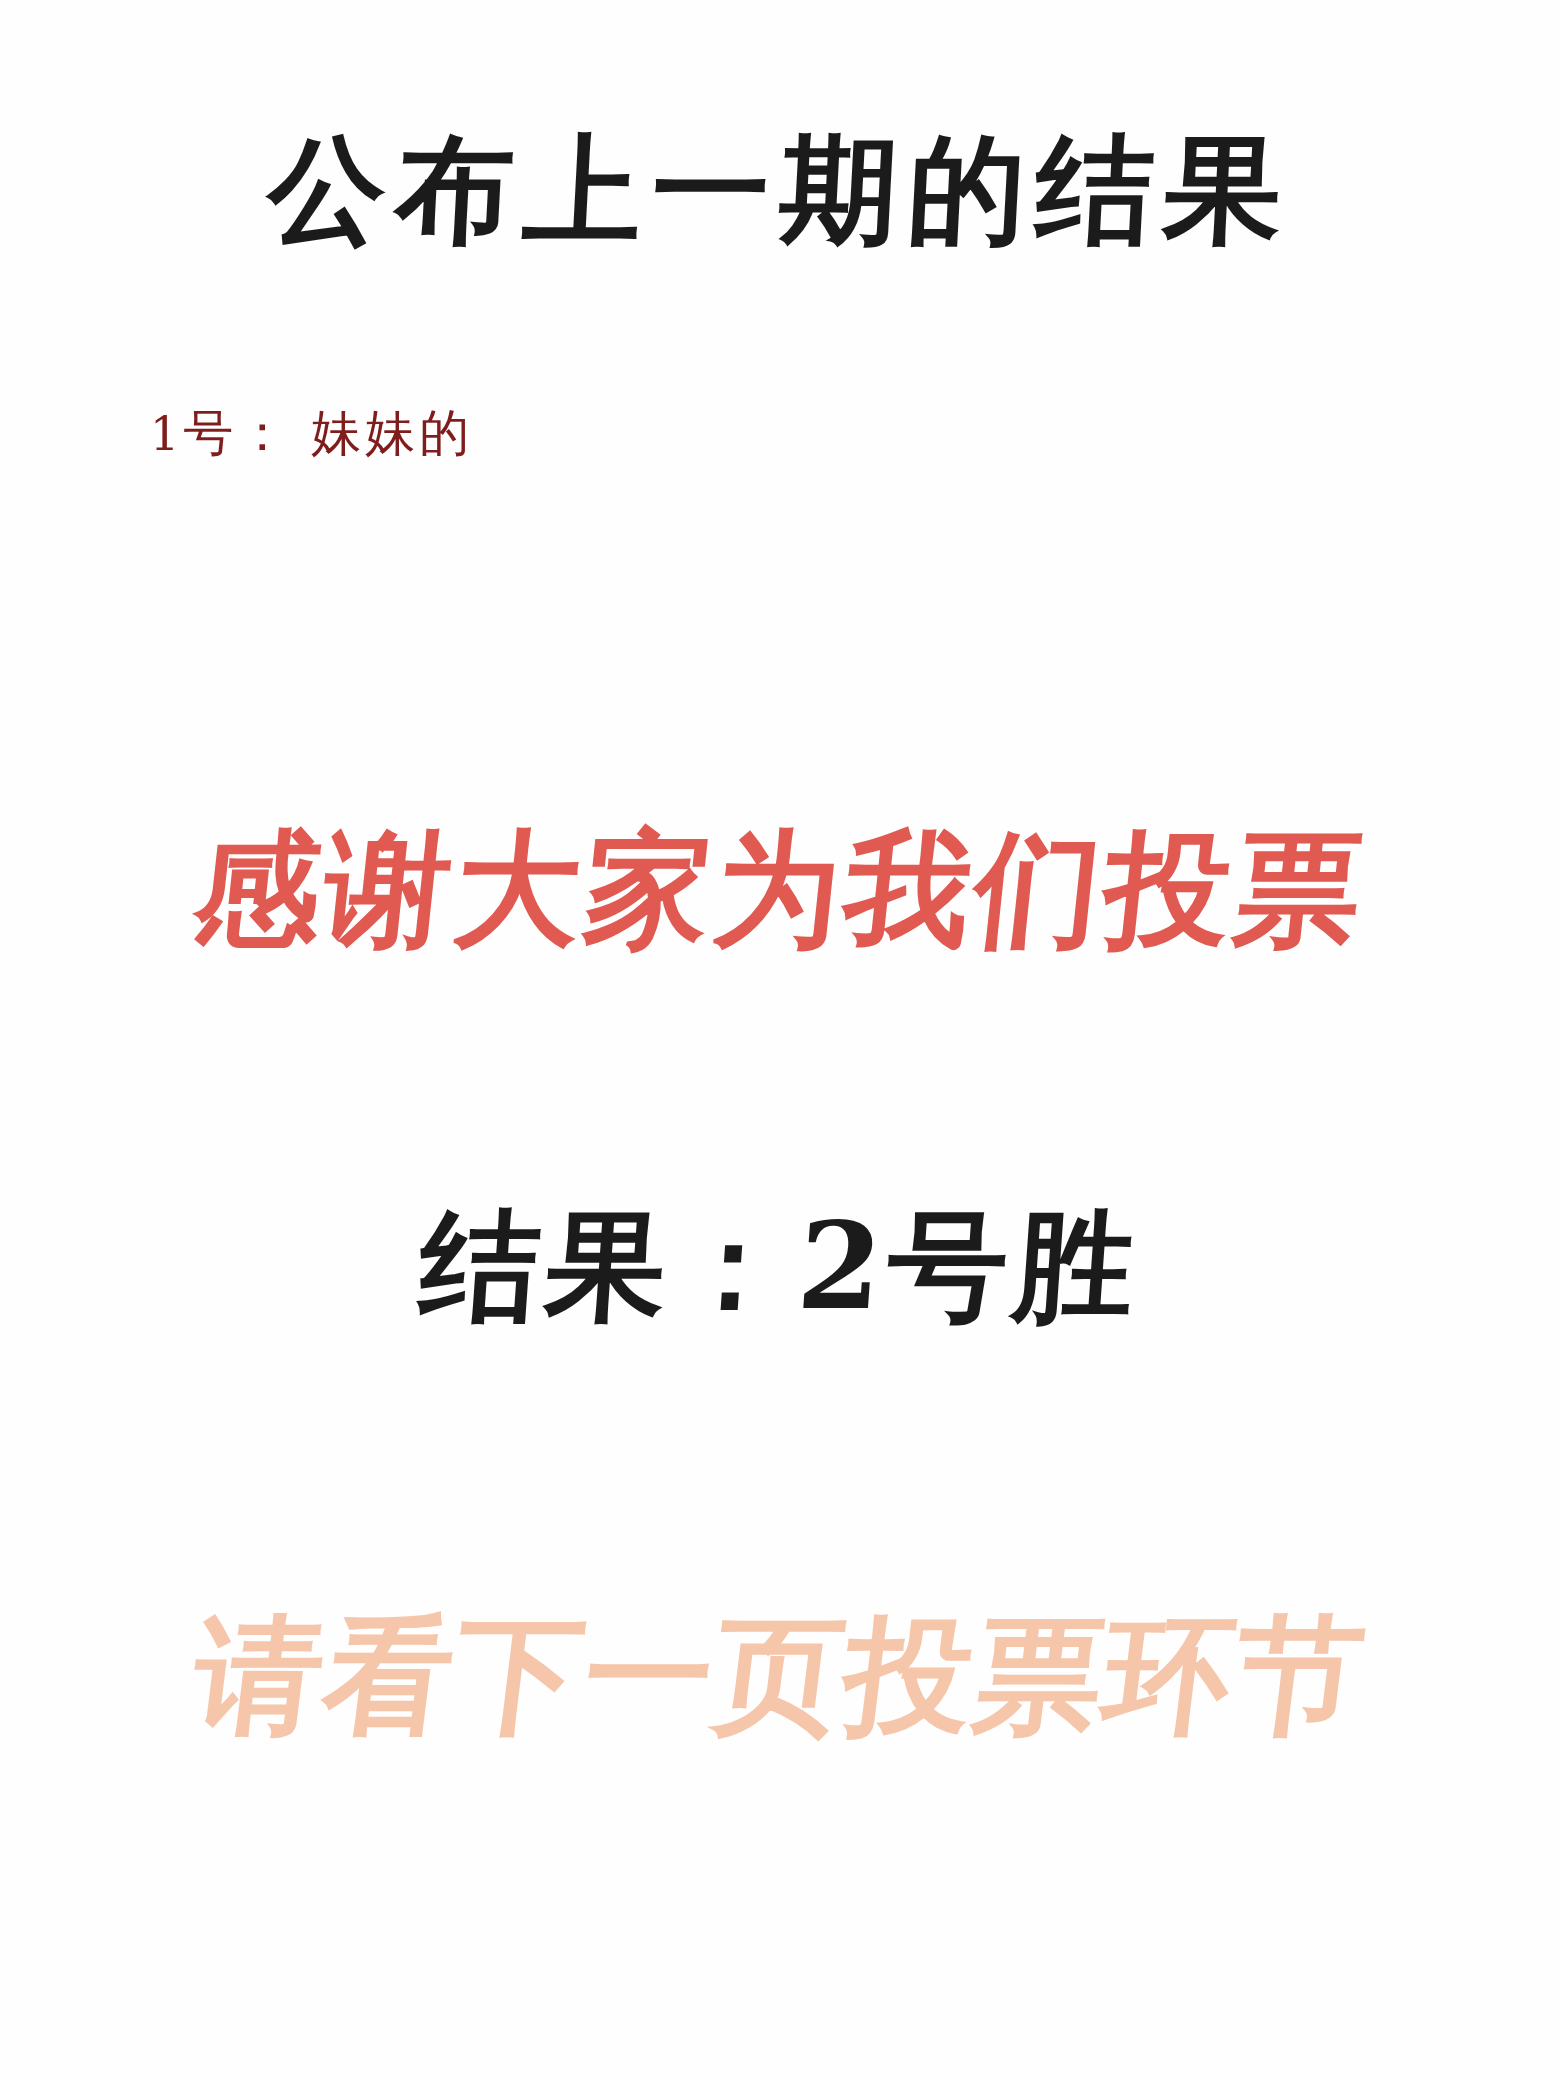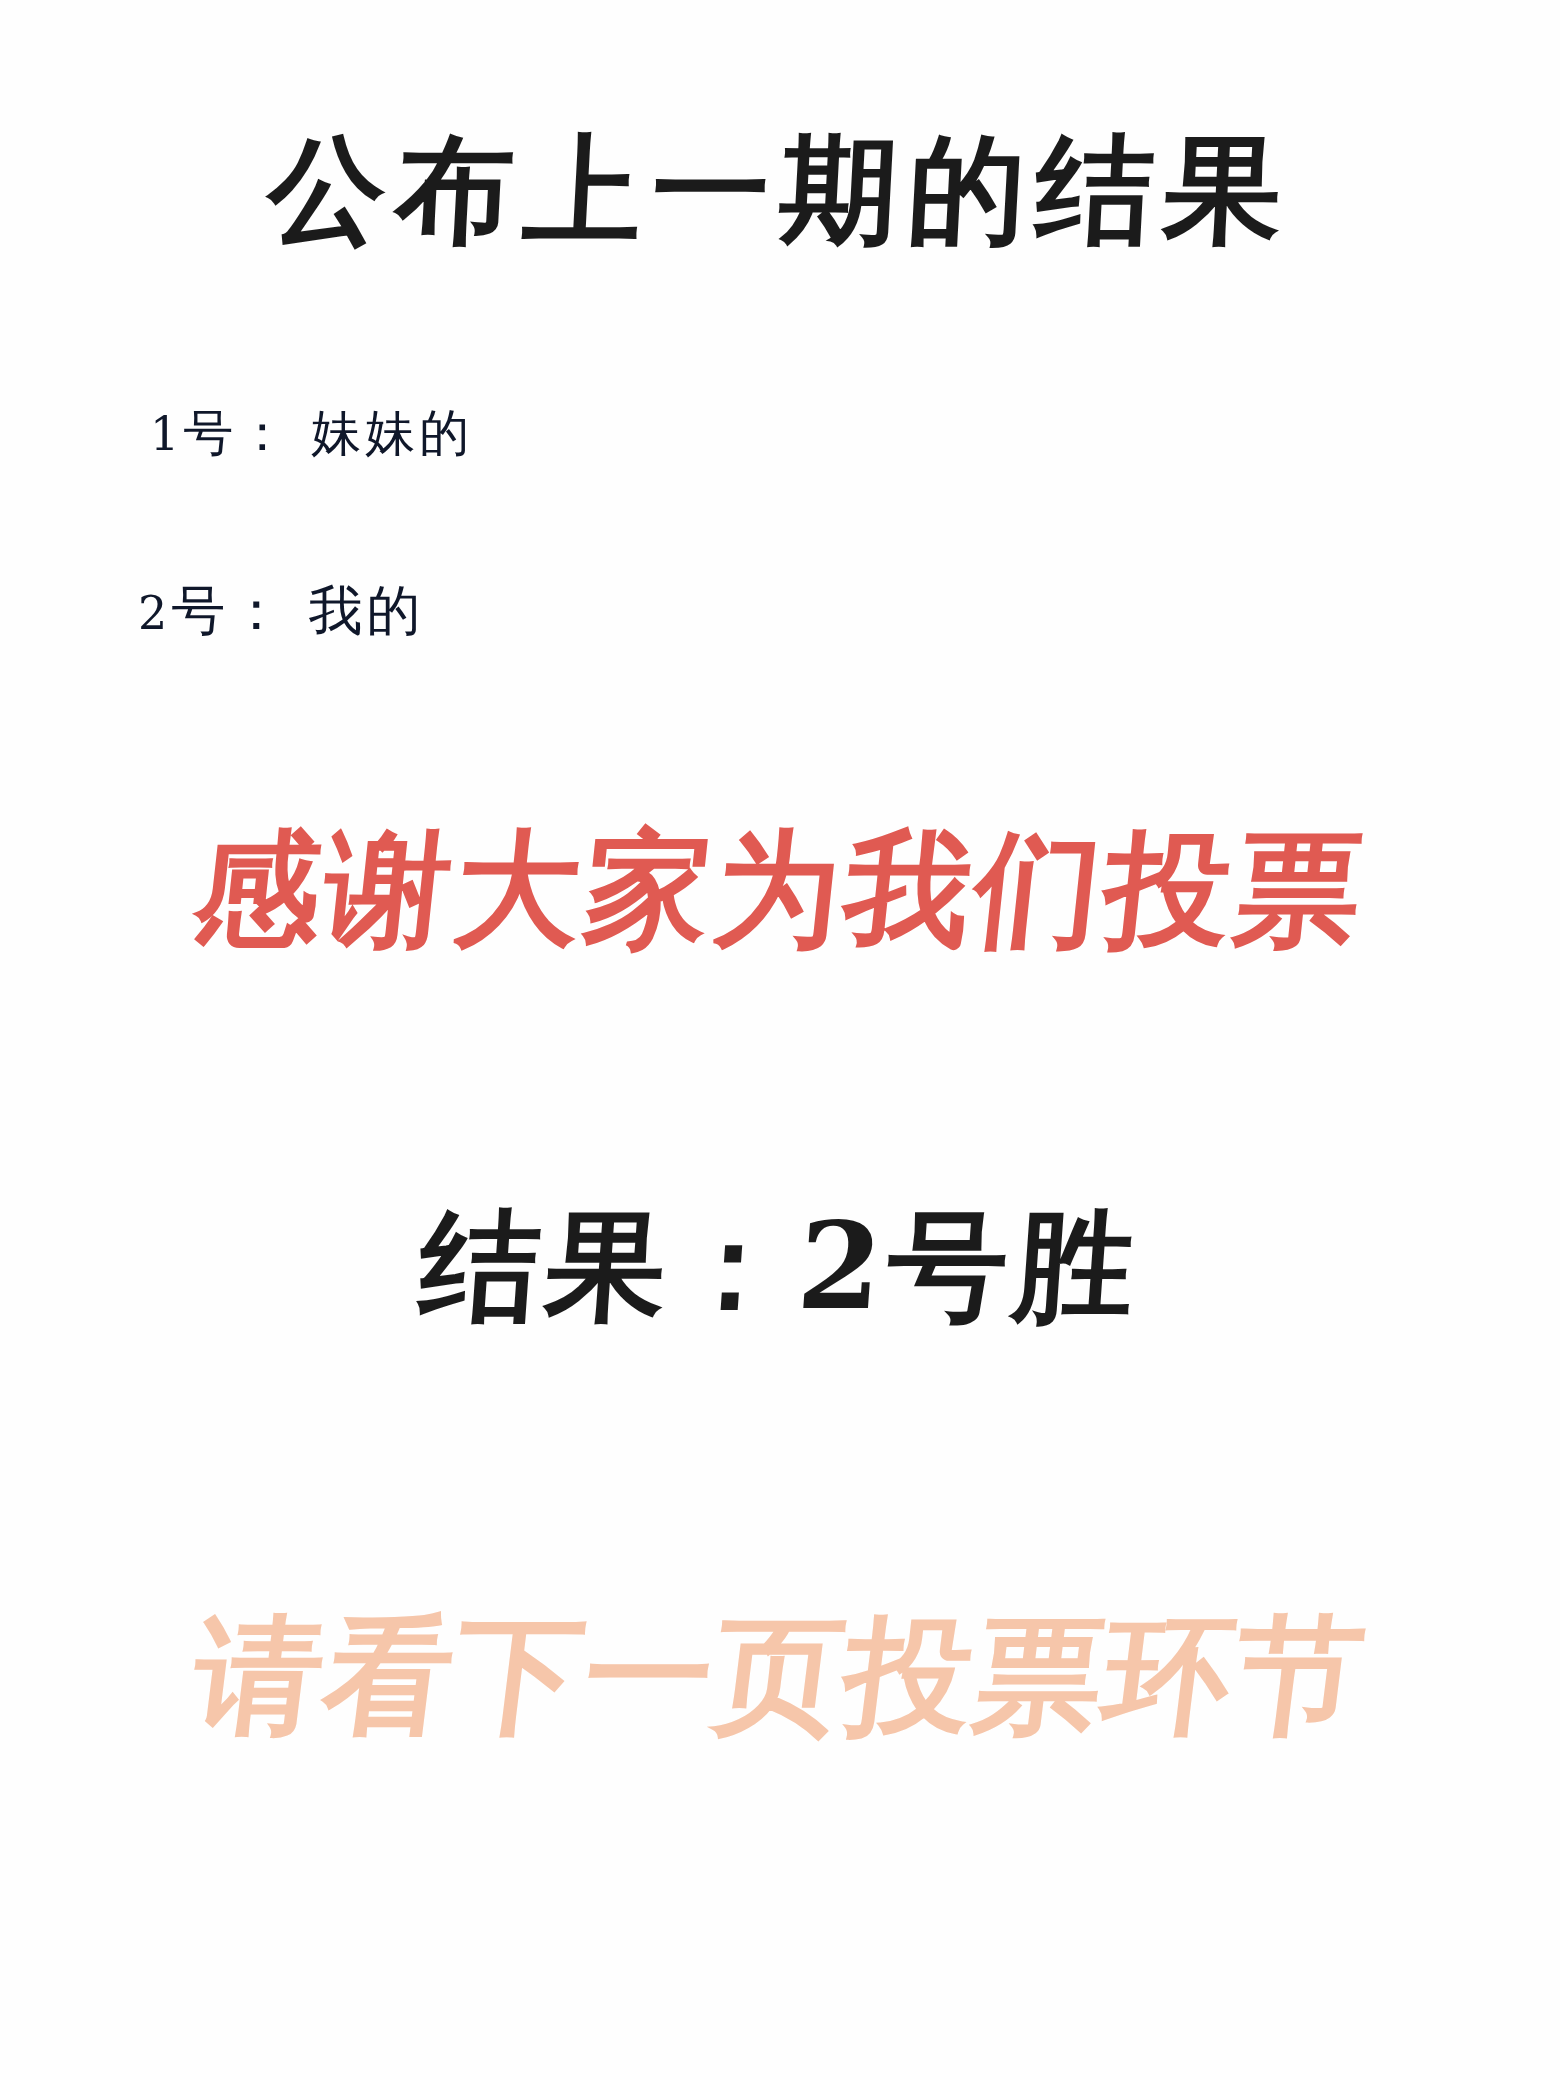--- a/index.html
+++ b/index.html
@@ -38,21 +38,21 @@
     white-space: nowrap;
   }
 
   
   .entry {
     position: absolute;
     left: 150px;
     font-family: "DejaVu Serif", serif;
     font-size: 50px;
     letter-spacing: 4px;
-    color: #0f172a;
+    color: #7f1d1d;
     white-space: nowrap;
   }
   .entry-1 { top: 400px; }
   .entry-2 { top: 575px; left: 138px; font-size: 54px; }
 
   .entry .num {
     font-family: "DejaVu Serif", serif;
     font-size: 46px;
   }
 
@@ -111,23 +111,20 @@
 <body>
 
 <div class="page">
 
   <div class="title">公布上一期的结果</div>
 
   <div class="entry entry-1">
     <span class="num">1</span><span>号：</span>&nbsp;<span>妹妹的</span>
   </div>
 
-  <div class="entry entry-2">
-    <span class="num">2</span><span>号：</span>&nbsp;<span>我的</span>
-  </div>
 
   <div class="thanks">感谢大家为我们投票</div>
 
   <div class="result">结果：2号胜</div>
 
   <div class="footer-note">请看下一页投票环节</div>
 
 </div>
 
 </body></html>

